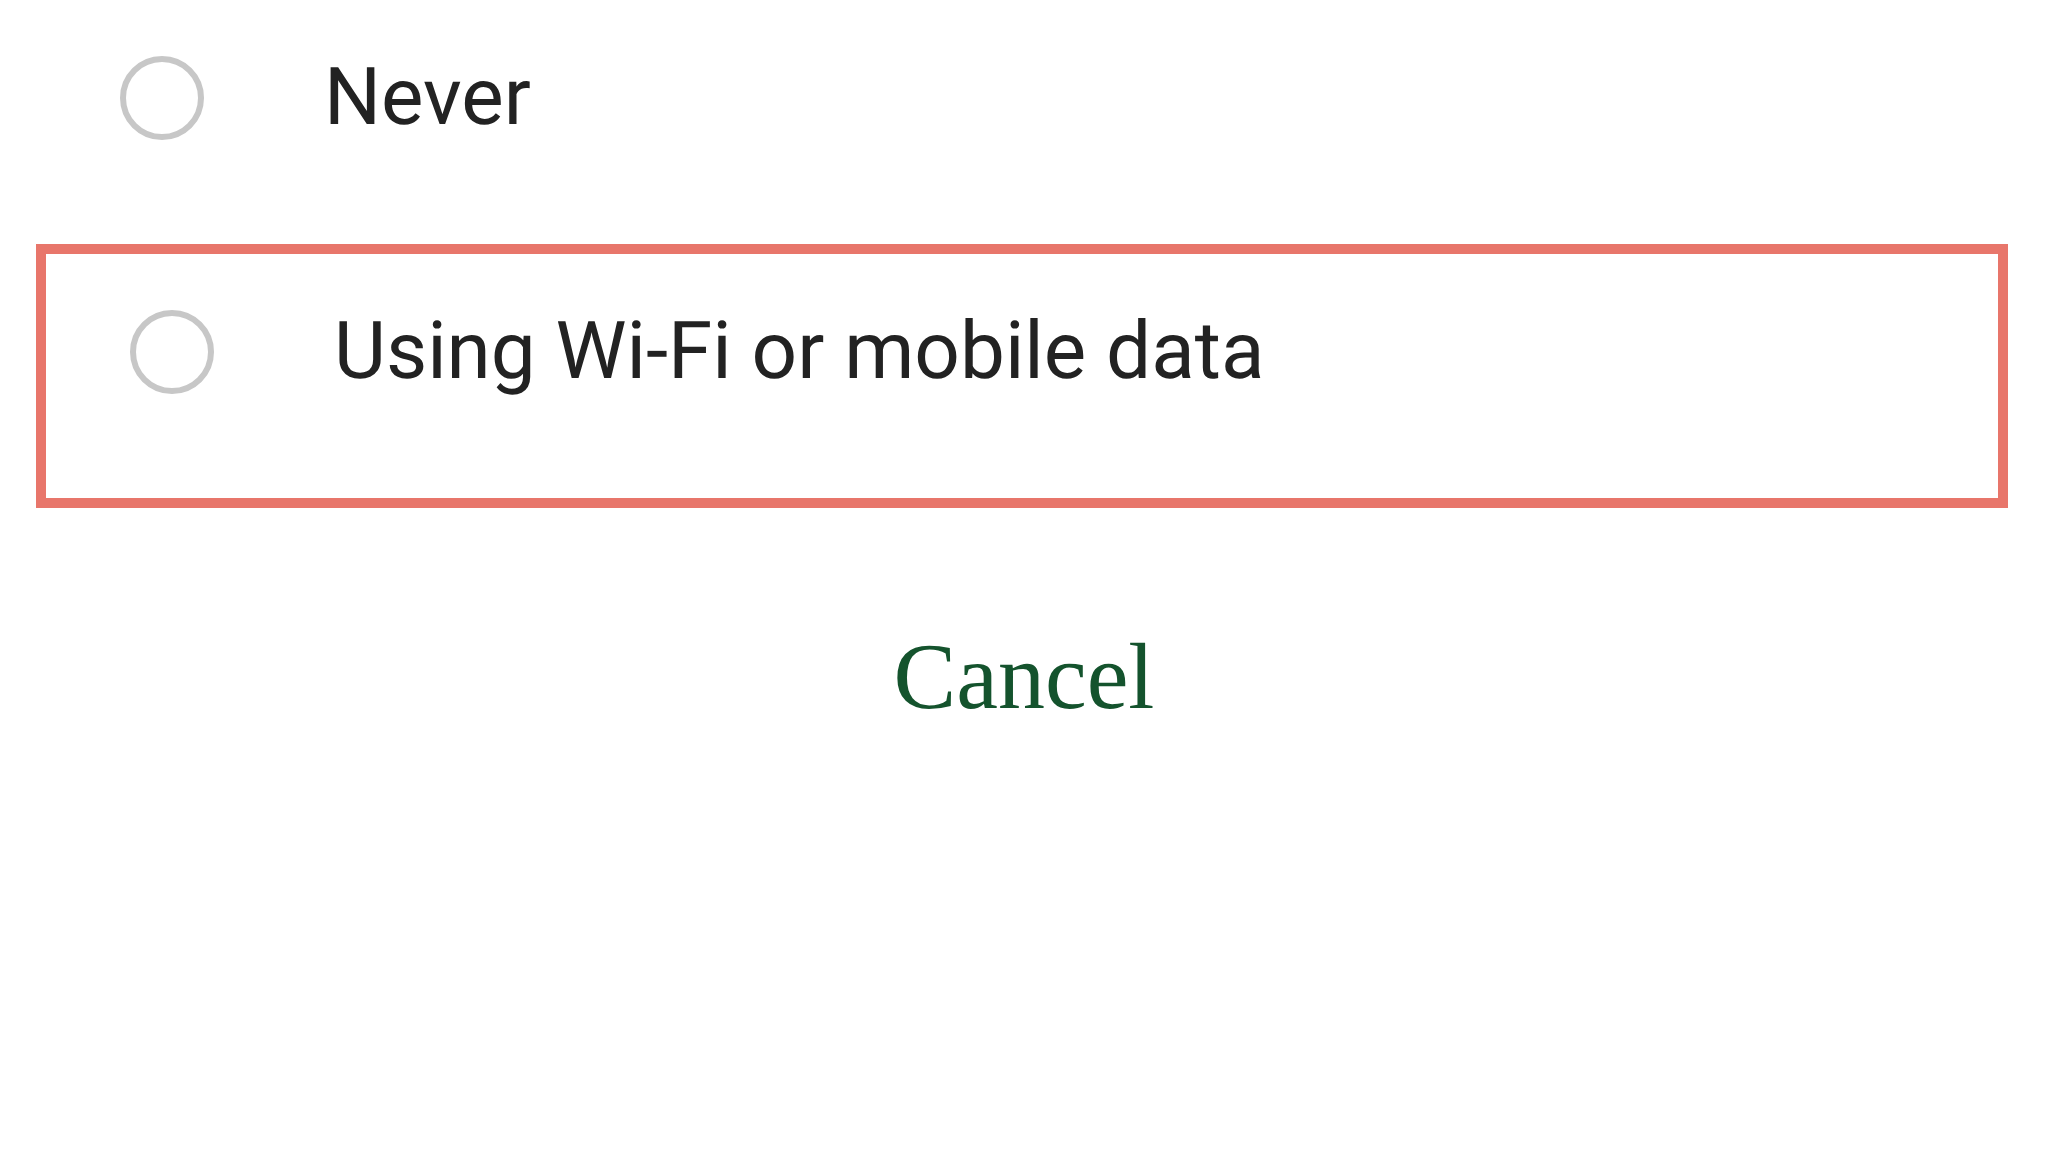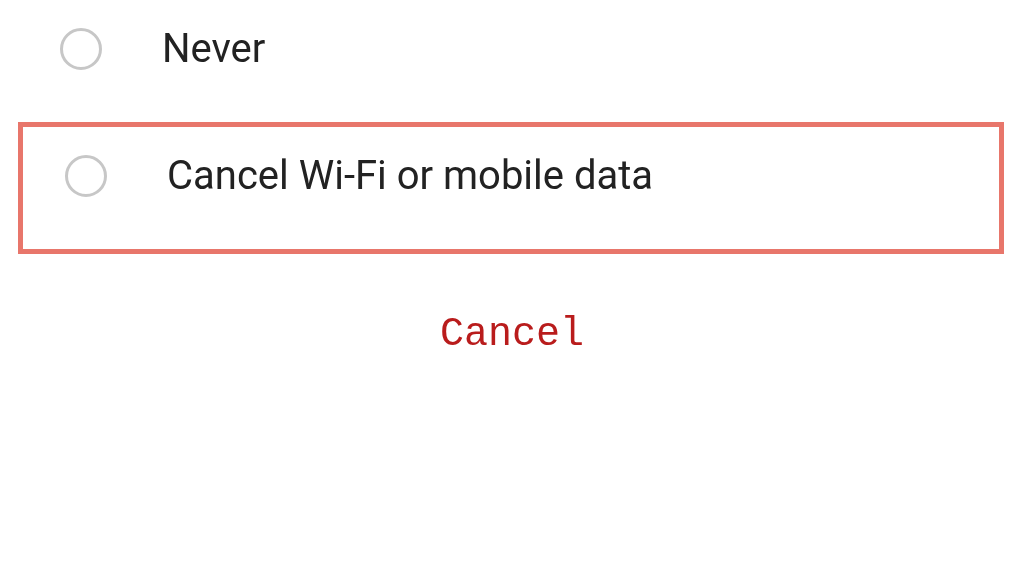--- a/index.html
+++ b/index.html
@@ -66,43 +66,43 @@
     }
     .highlight-box .option-row:last-child {
       padding-top: 25px;
       padding-bottom: 50px;
     }
     .cancel-row {
       text-align: center;
       padding-top: 38px;
     }
     .cancel-button {
-      font-size: 40px;
-      color: #b91c1c;
+      font-size: 47px;
+      color: #14532d;
       font-weight: 400;
       background: none;
       border: none;
       cursor: pointer;
-      font-family: Liberation Mono, monospace;
+      font-family: Liberation Serif, serif;
     }
   </style>
 </head>
 <body>
 
 <div class="option-row first-option">
   <span class="radio">
     
   </span>
   <span class="option-label">Never</span>
 </div>
 
 <div class="highlight-box">
   <div class="option-row">
     <span class="radio">
       
     </span>
-    <span class="option-label">Cancel Wi-Fi or mobile data</span>
+    <span class="option-label">Using Wi-Fi or mobile data</span>
   </div>
 </div>
 
 <div class="cancel-row">
   <button class="cancel-button">Cancel</button>
 </div>
 
 </body></html>

